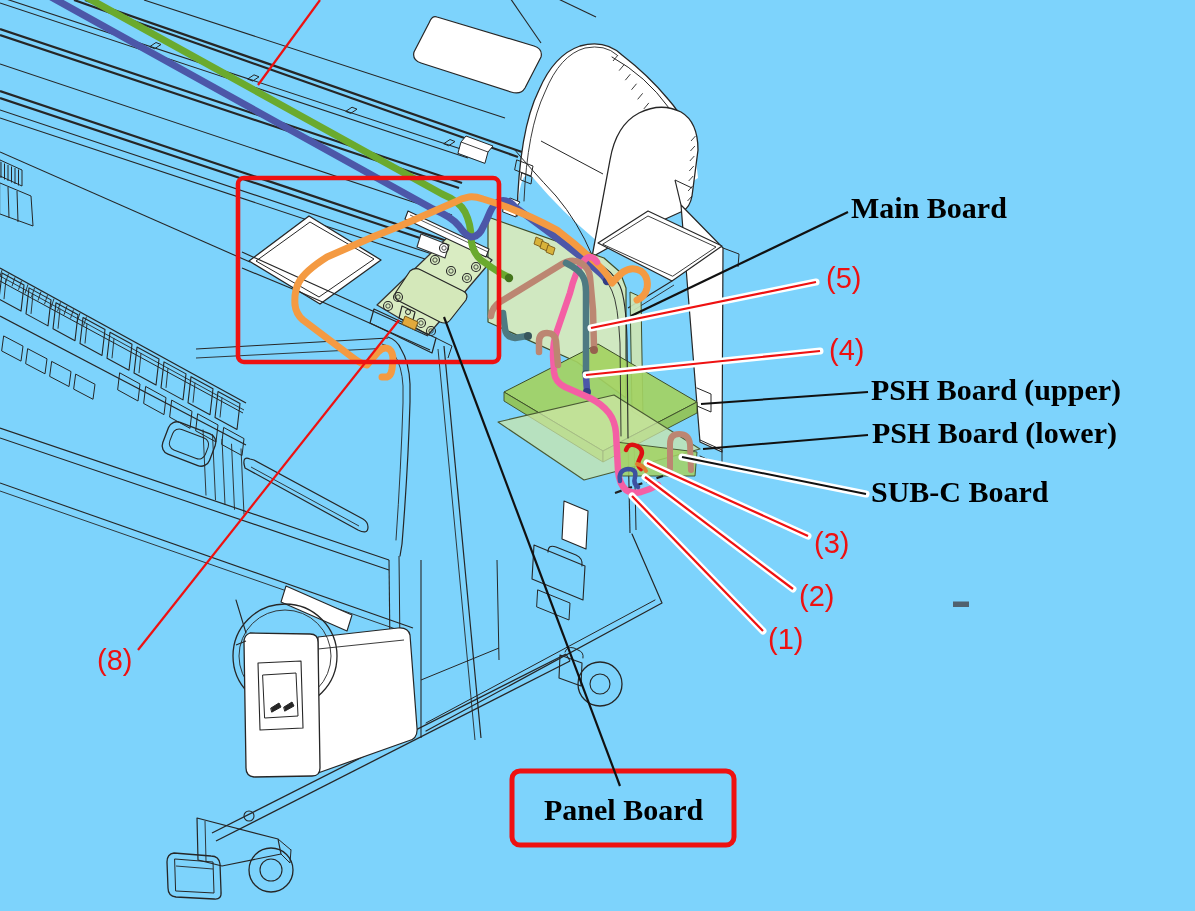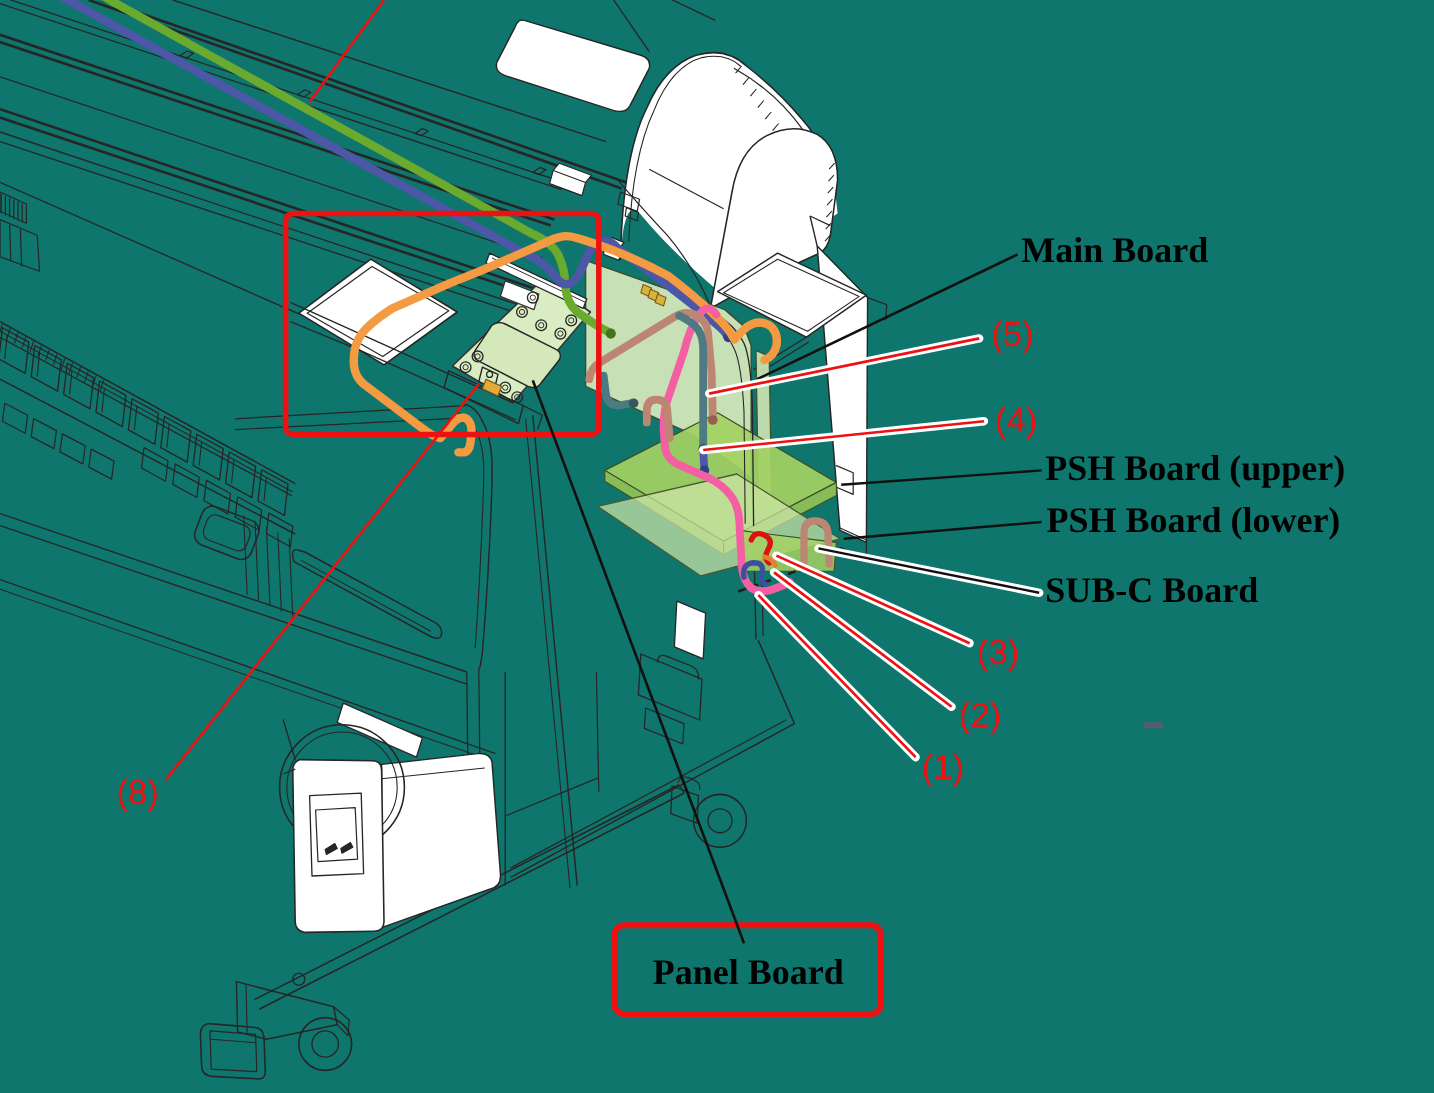--- a/index.html
+++ b/index.html
@@ -1,15 +1,15 @@
 <!DOCTYPE html>
 <html><head><meta charset="utf-8"><title>Diagram</title>
 <style>
 html,body{margin:0;padding:0;background:#ffffff;}
-#stage{position:relative;width:1195px;height:911px;overflow:hidden;background:#0f766e;}
+#stage{position:relative;width:1195px;height:911px;overflow:hidden;background:#7dd3fc;}
 </style></head>
 <body>
 <div id="stage">
 <svg width="1195" height="911" viewBox="0 0 1195 911">
 <line x1="144" y1="0" x2="505" y2="118" stroke="#262626" stroke-width="1.1" stroke-linecap="butt"></line>
 <line x1="85" y1="0" x2="522" y2="152" stroke="#262626" stroke-width="2.2" stroke-linecap="butt"></line>
 <line x1="74" y1="0" x2="518" y2="157" stroke="#262626" stroke-width="2.2" stroke-linecap="butt"></line>
 <line x1="0" y1="-3" x2="470" y2="152" stroke="#262626" stroke-width="1.1" stroke-linecap="butt"></line>
 <line x1="0" y1="3" x2="468" y2="158" stroke="#262626" stroke-width="1.1" stroke-linecap="butt"></line>
 <line x1="0" y1="29" x2="462" y2="183" stroke="#262626" stroke-width="2.2" stroke-linecap="butt"></line>

